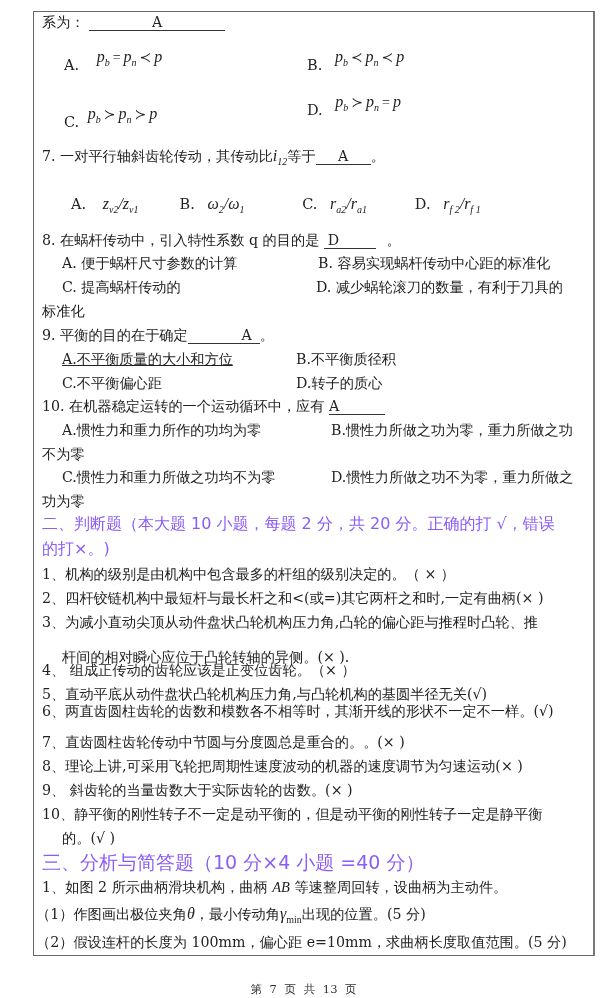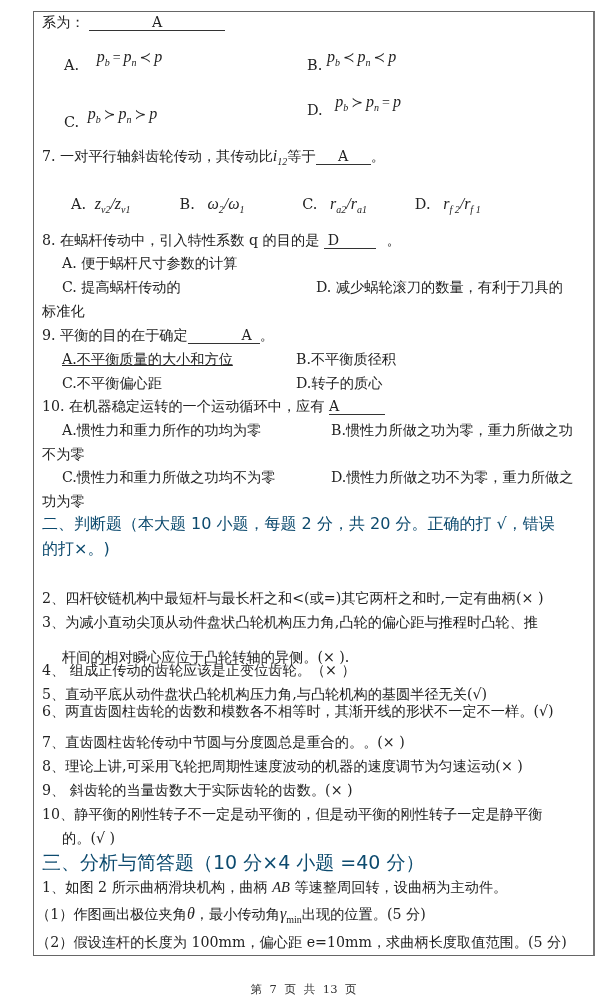--- a/index.html
+++ b/index.html
@@ -7,58 +7,58 @@
          font-family:"DejaVu Serif","Liberation Serif",serif; color:#222; font-size:14px; }
   .box { position:absolute; left:33px; top:11px; width:562px; height:945px;
          border:1.5px solid #666; border-right:2.5px solid #777; box-sizing:border-box; }
   .line { position:absolute; left:8px; white-space:nowrap; font-size:14.2px; line-height:18px; }
   .ind { left:28px; }
   .ind2 { left:28px; }
   .blank { display:inline-block; border-bottom:1px solid #333; text-align:center; line-height:16px; }
   .math { font-family:"Liberation Serif","DejaVu Serif",serif; font-style:italic; font-size:16px; }
   .math sub { font-size:10px; font-style:italic; }
   .opt { position:absolute; white-space:nowrap; font-size:14.5px; }
-  .sec { font-family:"DejaVu Sans","Liberation Sans",sans-serif; font-size:16px; color:#0c4a6e; }
+  .sec { font-family:"DejaVu Sans","Liberation Sans",sans-serif; font-size:16px; color:#8b5cf6; }
   .footer { position:absolute; top:982px; left:0; width:607px; text-align:center; font-size:11.5px; color:#333; word-spacing:4px; }
   .rel { font-style:normal; font-size:14px; padding:0 3px; }
 </style>
 </head>
 <body>
 
 <div class="box">
 
   <div class="line" style="top:1px;">
     <span>系为：</span>
     <span class="blank" style="width:136px;">A</span>
   </div>
 
   <div class="opt" style="left:30px; top:44px;">
     <span>A.</span>
     <span class="math" style="position:relative; top:-8px; margin-left:13px;">p<sub>b</sub><span class="rel">=</span>p<sub>n</sub><span class="rel">≺</span>p</span>
   </div>
   <div class="opt" style="left:273px; top:44px;">
     <span>B.</span>
-    <span class="math" style="position:relative; top:-8px; ">p<sub>b</sub><span class="rel">≺</span>p<sub>n</sub><span class="rel">≺</span>p</span>
+    <span class="math" style="position:relative; top:-8px; margin-left:8px;">p<sub>b</sub><span class="rel">≺</span>p<sub>n</sub><span class="rel">≺</span>p</span>
   </div>
   <div class="opt" style="left:30px; top:89px;margin-top:12px;">
     <span>C.</span>
     <span class="math" style="position:relative; top:-8px; margin-left:4px;">p<sub>b</sub><span class="rel">≻</span>p<sub>n</sub><span class="rel">≻</span>p</span>
   </div>
   <div class="opt" style="left:273px; top:89px;">
     <span>D.</span>
     <span class="math" style="position:relative; top:-8px; margin-left:8px;">p<sub>b</sub><span class="rel">≻</span>p<sub>n</sub><span class="rel">=</span>p</span>
   </div>
 
   <div class="line" style="top:135px;">
     <span>7. 一对平行轴斜齿轮传动，其传动比</span><span class="math"><span>i</span><sub>12</sub></span><span>等于</span><span class="blank" style="width:55px;">A</span><span>。</span>
   </div>
   <div class="line" style="top:183px; left:37px; font-size:14.5px;">
     <span style="display:inline-block; width:104px;">
       <span>A.</span>
-      <span class="math" style="margin-left:4px;text-align:center;"><span>z</span><sub>v2</sub>/<span>z</span><sub>v1</sub></span>
+      <span class="math" style="margin-left:12px;text-align:center;"><span>z</span><sub>v2</sub>/<span>z</span><sub>v1</sub></span>
     </span>
     <span style="display:inline-block; width:118px;">
       <span>B.</span>
       <span class="math" style="margin-left:8px;"><span>ω</span><sub>2</sub>/<span>ω</span><sub>1</sub></span>
     </span>
     <span style="display:inline-block; width:108px;">
       <span>C.</span>
       <span class="math" style="margin-left:8px;"><span>r</span><sub>a2</sub>/<span>r</span><sub>a1</sub></span>
     </span>
     <span style="display:inline-block;">
@@ -66,20 +66,21 @@
       <span class="math" style="margin-left:8px;"><span>r</span><sub>f 2</sub>/<span>r</span><sub>f 1</sub></span>
     </span>
   </div>
 
   <div class="line" style="top:219px;">
     <span>8. 在蜗杆传动中，引入特性系数 q 的目的是</span>
     <span class="blank" style="width:48px; text-align:left; padding-left:4px;">D</span>
     <span style="margin-left:6px;">。</span>
   </div>
   <div class="line ind" style="top:242px;">A. 便于蜗杆尺寸参数的计算</div>
+  <div class="line" style="top:242px; left:284px;">B. 容易实现蜗杆传动中心距的标准化</div>
   <div class="line ind" style="top:266px;">C. 提高蜗杆传动的</div>
   <div class="line" style="top:266px; left:282px;">D. 减少蜗轮滚刀的数量，有利于刀具的</div>
   <div class="line" style="top:290px;">标准化</div>
 
   <div class="line" style="top:314px;">
     <span>9. 平衡的目的在于确定</span><span class="blank" style="width:72px; text-align:right; padding-right:8px; box-sizing:border-box;">A</span><span>。</span>
   </div>
   <div class="line ind" style="top:338px;text-decoration:underline;">A.不平衡质量的大小和方位</div>
   <div class="line" style="top:338px; left:262px;">B.不平衡质径积</div>
   <div class="line ind" style="top:362px;">C.不平衡偏心距</div>
@@ -92,20 +93,21 @@
   <div class="line ind" style="top:409px;">A.惯性力和重力所作的功均为零</div>
   <div class="line" style="top:409px; left:297px;">B.惯性力所做之功为零，重力所做之功</div>
   <div class="line" style="top:433px;">不为零</div>
   <div class="line ind" style="top:456px;">C.惯性力和重力所做之功均不为零</div>
   <div class="line" style="top:456px; left:297px;">D.惯性力所做之功不为零，重力所做之</div>
   <div class="line" style="top:480px;">功为零</div>
 
   <div class="line sec" style="top:503px;">二、判断题（本大题 10 小题，每题 2 分，共 20 分。正确的打 √，错误</div>
   <div class="line sec" style="top:528px;">的打×。)</div>
 
+  <div class="line" style="top:553px;">1、机构的级别是由机构中包含最多的杆组的级别决定的。（ × ）</div>
   <div class="line" style="top:577px;">2、四杆铰链机构中最短杆与最长杆之和&lt;(或=)其它两杆之和时,一定有曲柄(× )</div>
   <div class="line" style="top:601px;">3、为减小直动尖顶从动件盘状凸轮机构压力角,凸轮的偏心距与推程时凸轮、推</div>
   <div class="line ind2" style="top:625px;margin-top:11px;">杆间的相对瞬心应位于凸轮转轴的异侧。(× ).</div>
   <div class="line" style="top:649px;">4、  组成正传动的齿轮应该是正变位齿轮。（× ）</div>
   <div class="line" style="top:673px;">5、直动平底从动件盘状凸轮机构压力角,与凸轮机构的基圆半径无关(√)</div>
   <div class="line" style="top:690px;">6、两直齿圆柱齿轮的齿数和模数各不相等时，其渐开线的形状不一定不一样。(√)</div>
   <div class="line" style="top:721px;">7、直齿圆柱齿轮传动中节圆与分度圆总是重合的。。(× )</div>
   <div class="line" style="top:745px;">8、理论上讲,可采用飞轮把周期性速度波动的机器的速度调节为匀速运动(× )</div>
   <div class="line" style="top:769px;">9、  斜齿轮的当量齿数大于实际齿轮的齿数。(× )</div>
   <div class="line" style="top:793px;">10、静平衡的刚性转子不一定是动平衡的，但是动平衡的刚性转子一定是静平衡</div>

